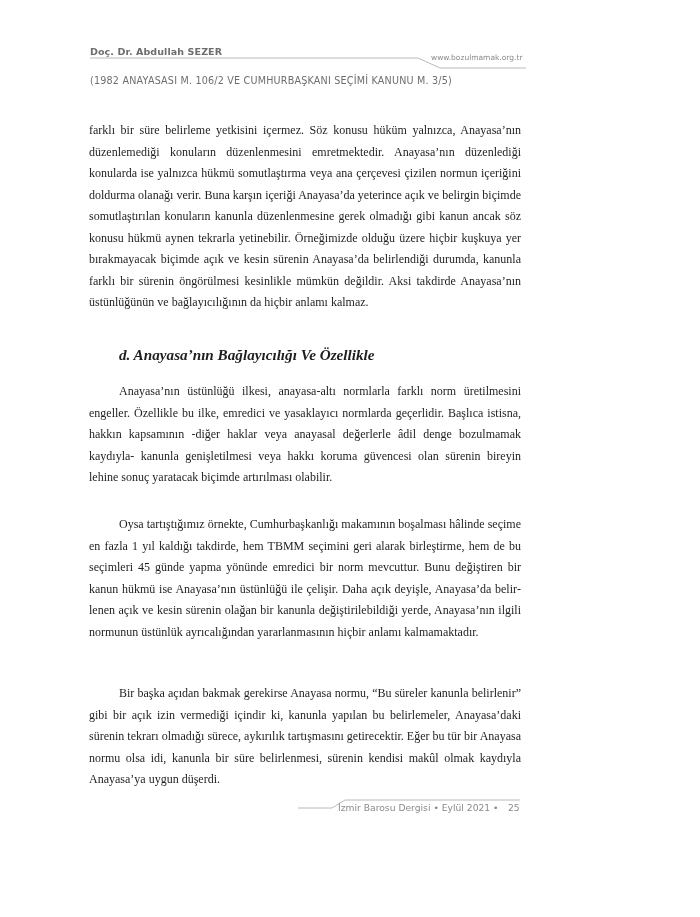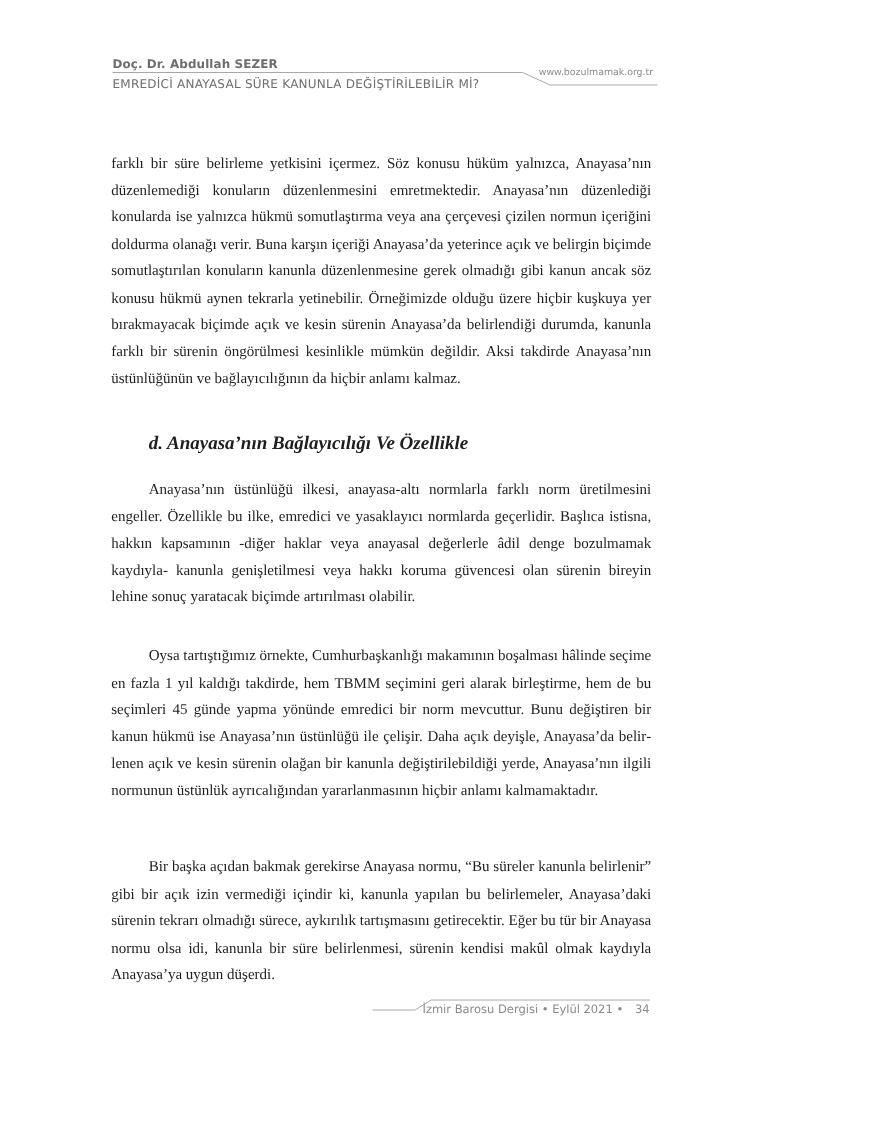--- a/index.html
+++ b/index.html
@@ -29,23 +29,23 @@
 
 <div class="page">
 
   <svg class="hdr-line" viewBox="0 0 700 917">
     <polyline points="90,58 418,58 440,68 526,68" fill="none" stroke="#a8a8a8" stroke-width="0.8"></polyline>
     <polyline points="298,808 332,808 345,800 520,800" fill="none" stroke="#a8a8a8" stroke-width="0.8"></polyline>
   </svg>
 
   <div class="hdr-author">Doç. Dr. Abdullah SEZER</div>
   <div class="hdr-site">www.bozulmamak.org.tr</div>
-  <div class="hdr-title1">EMREDİCİ ANAYASAL SÜRE KANUNLA DEĞİŞTİRİLEBİLİR Mİ?</div>
+  <div class="hdr-title2">(1982 ANAYASASI M. 106/2 VE CUMHURBAŞKANI SEÇİMİ KANUNU M. 3/5)</div>
 
   <p class="body-text p1">farklı bir süre belirleme yetkisini içermez. Söz konusu hüküm yalnızca, Anayasa’nın düzenlemediği konuların düzenlenmesini emretmektedir. Anayasa’nın düzenlediği konularda ise yalnızca hükmü somutlaştırma veya ana çerçevesi çizilen normun içeriğini doldurma olanağı verir. Buna karşın içeriği Anayasa’da yeterince açık ve belirgin biçimde somutlaştı­rılan konuların kanunla düzenlenmesine gerek olmadığı gibi kanun an­cak söz konusu hükmü aynen tekrarla yetinebilir. Örneğimizde olduğu üzere hiçbir kuşkuya yer bırakmayacak biçimde açık ve kesin sürenin Anayasa’da belirlendiği durumda, kanunla farklı bir sürenin öngörülme­si kesinlikle mümkün değildir. Aksi takdirde Anayasa’nın üstünlüğünün ve bağlayıcılığının da hiçbir anlamı kalmaz.</p>
   <h3 class="heading">d. Anayasa’nın Bağlayıcılığı Ve Özellikle</h3>
   <p class="body-text indent p2">Anayasa’nın üstünlüğü ilkesi, anayasa-altı normlarla farklı norm üretilmesini engeller. Özellikle bu ilke, emredici ve yasaklayıcı norm­larda geçerlidir. Başlıca istisna, hakkın kapsamının -diğer haklar veya anayasal değerlerle âdil denge bozulmamak kaydıyla- kanunla genişle­tilmesi veya hakkı koruma güvencesi olan sürenin bireyin lehine sonuç yaratacak biçimde artırılması olabilir.</p>
   <p class="body-text indent p3">Oysa tartıştığımız örnekte, Cumhurbaşkanlığı makamının boşal­ması hâlinde seçime en fazla 1 yıl kaldığı takdirde, hem TBMM seçimini geri alarak birleştirme, hem de bu seçimleri 45 günde yapma yönünde emredici bir norm mevcuttur. Bunu değiştiren bir kanun hükmü ise Anayasa’nın üstünlüğü ile çelişir. Daha açık deyişle, Anayasa’da belir­lenen açık ve kesin sürenin olağan bir kanunla değiştirilebildiği yerde, Anayasa’nın ilgili normunun üstünlük ayrıcalığından yararlanmasının hiçbir anlamı kalmamaktadır.</p>
   <p class="body-text indent p4">Bir başka açıdan bakmak gerekirse Anayasa normu, “Bu süreler ka­nunla belirlenir” gibi bir açık izin vermediği içindir ki, kanunla yapılan bu belirlemeler, Anayasa’daki sürenin tekrarı olmadığı sürece, aykırılık tartışmasını getirecektir. Eğer bu tür bir Anayasa normu olsa idi, kanunla bir süre belirlenmesi, sürenin kendisi makûl olmak kaydıyla Anayasa’ya uygun düşerdi.</p>
 
   <div class="ftr-text">İzmir Barosu Dergisi • Eylül 2021 •</div>
-  <div class="ftr-page">34</div>
+  <div class="ftr-page">25</div>
 </div>
 
 </body></html>

